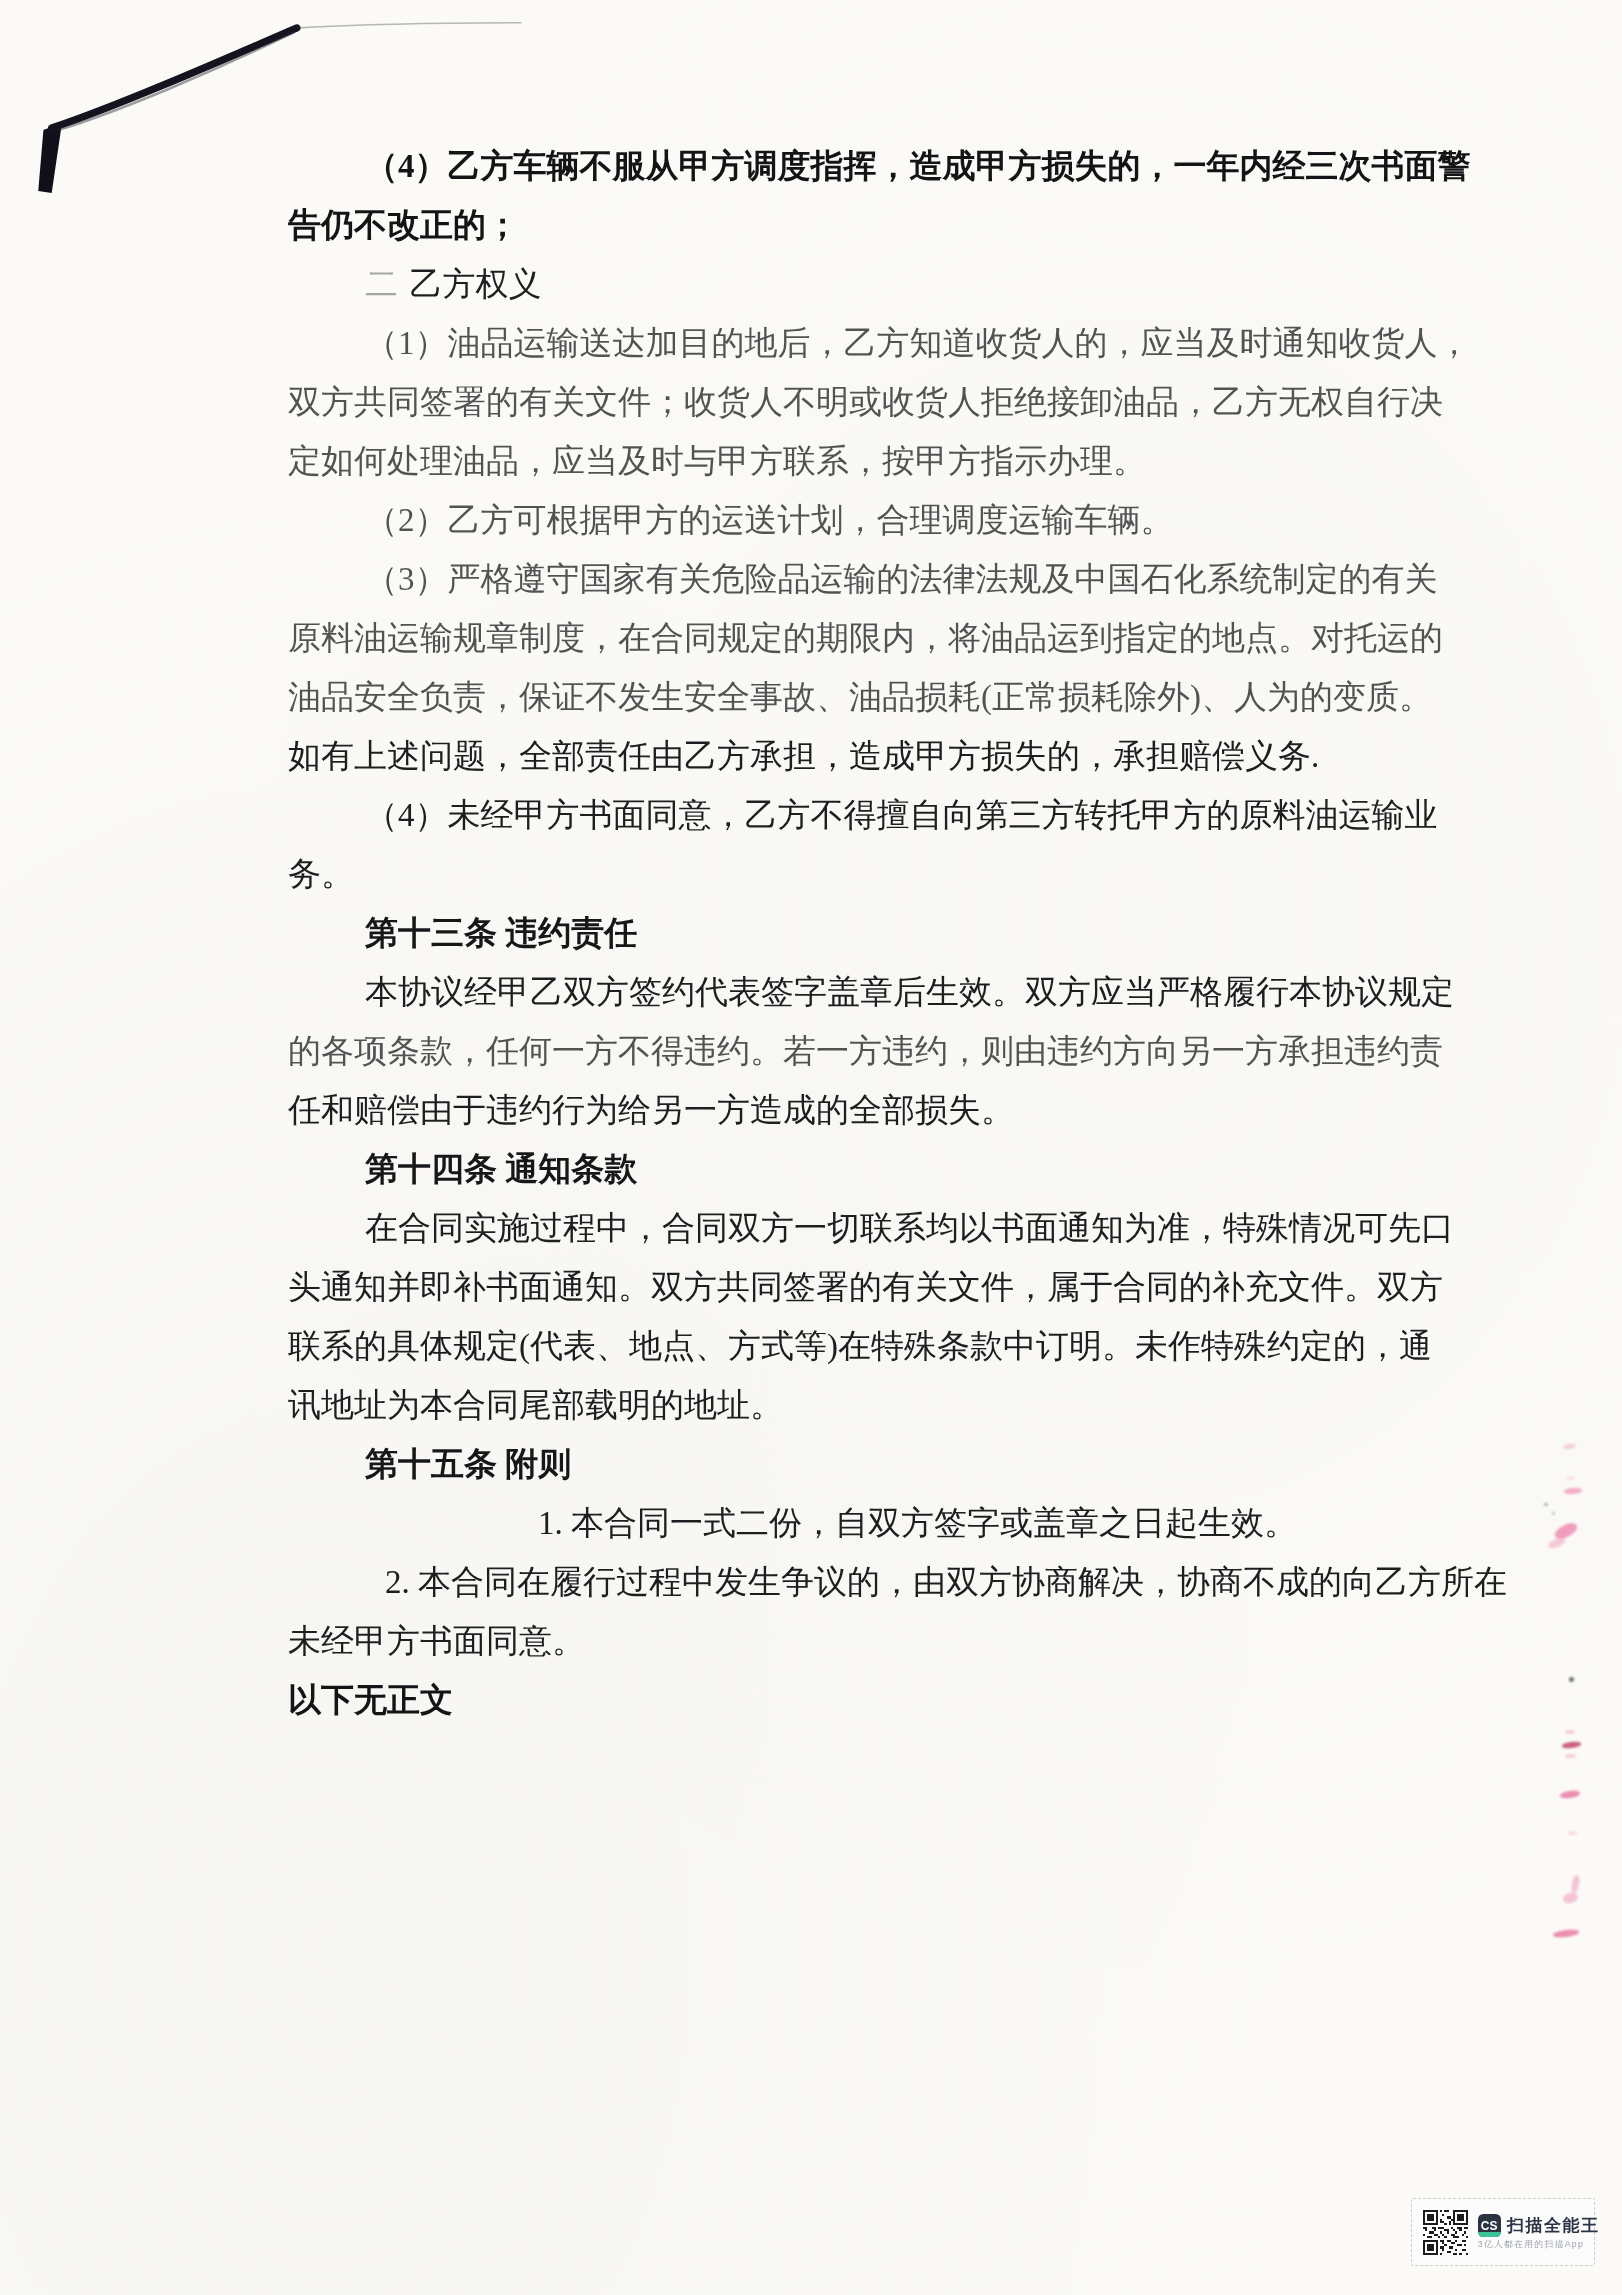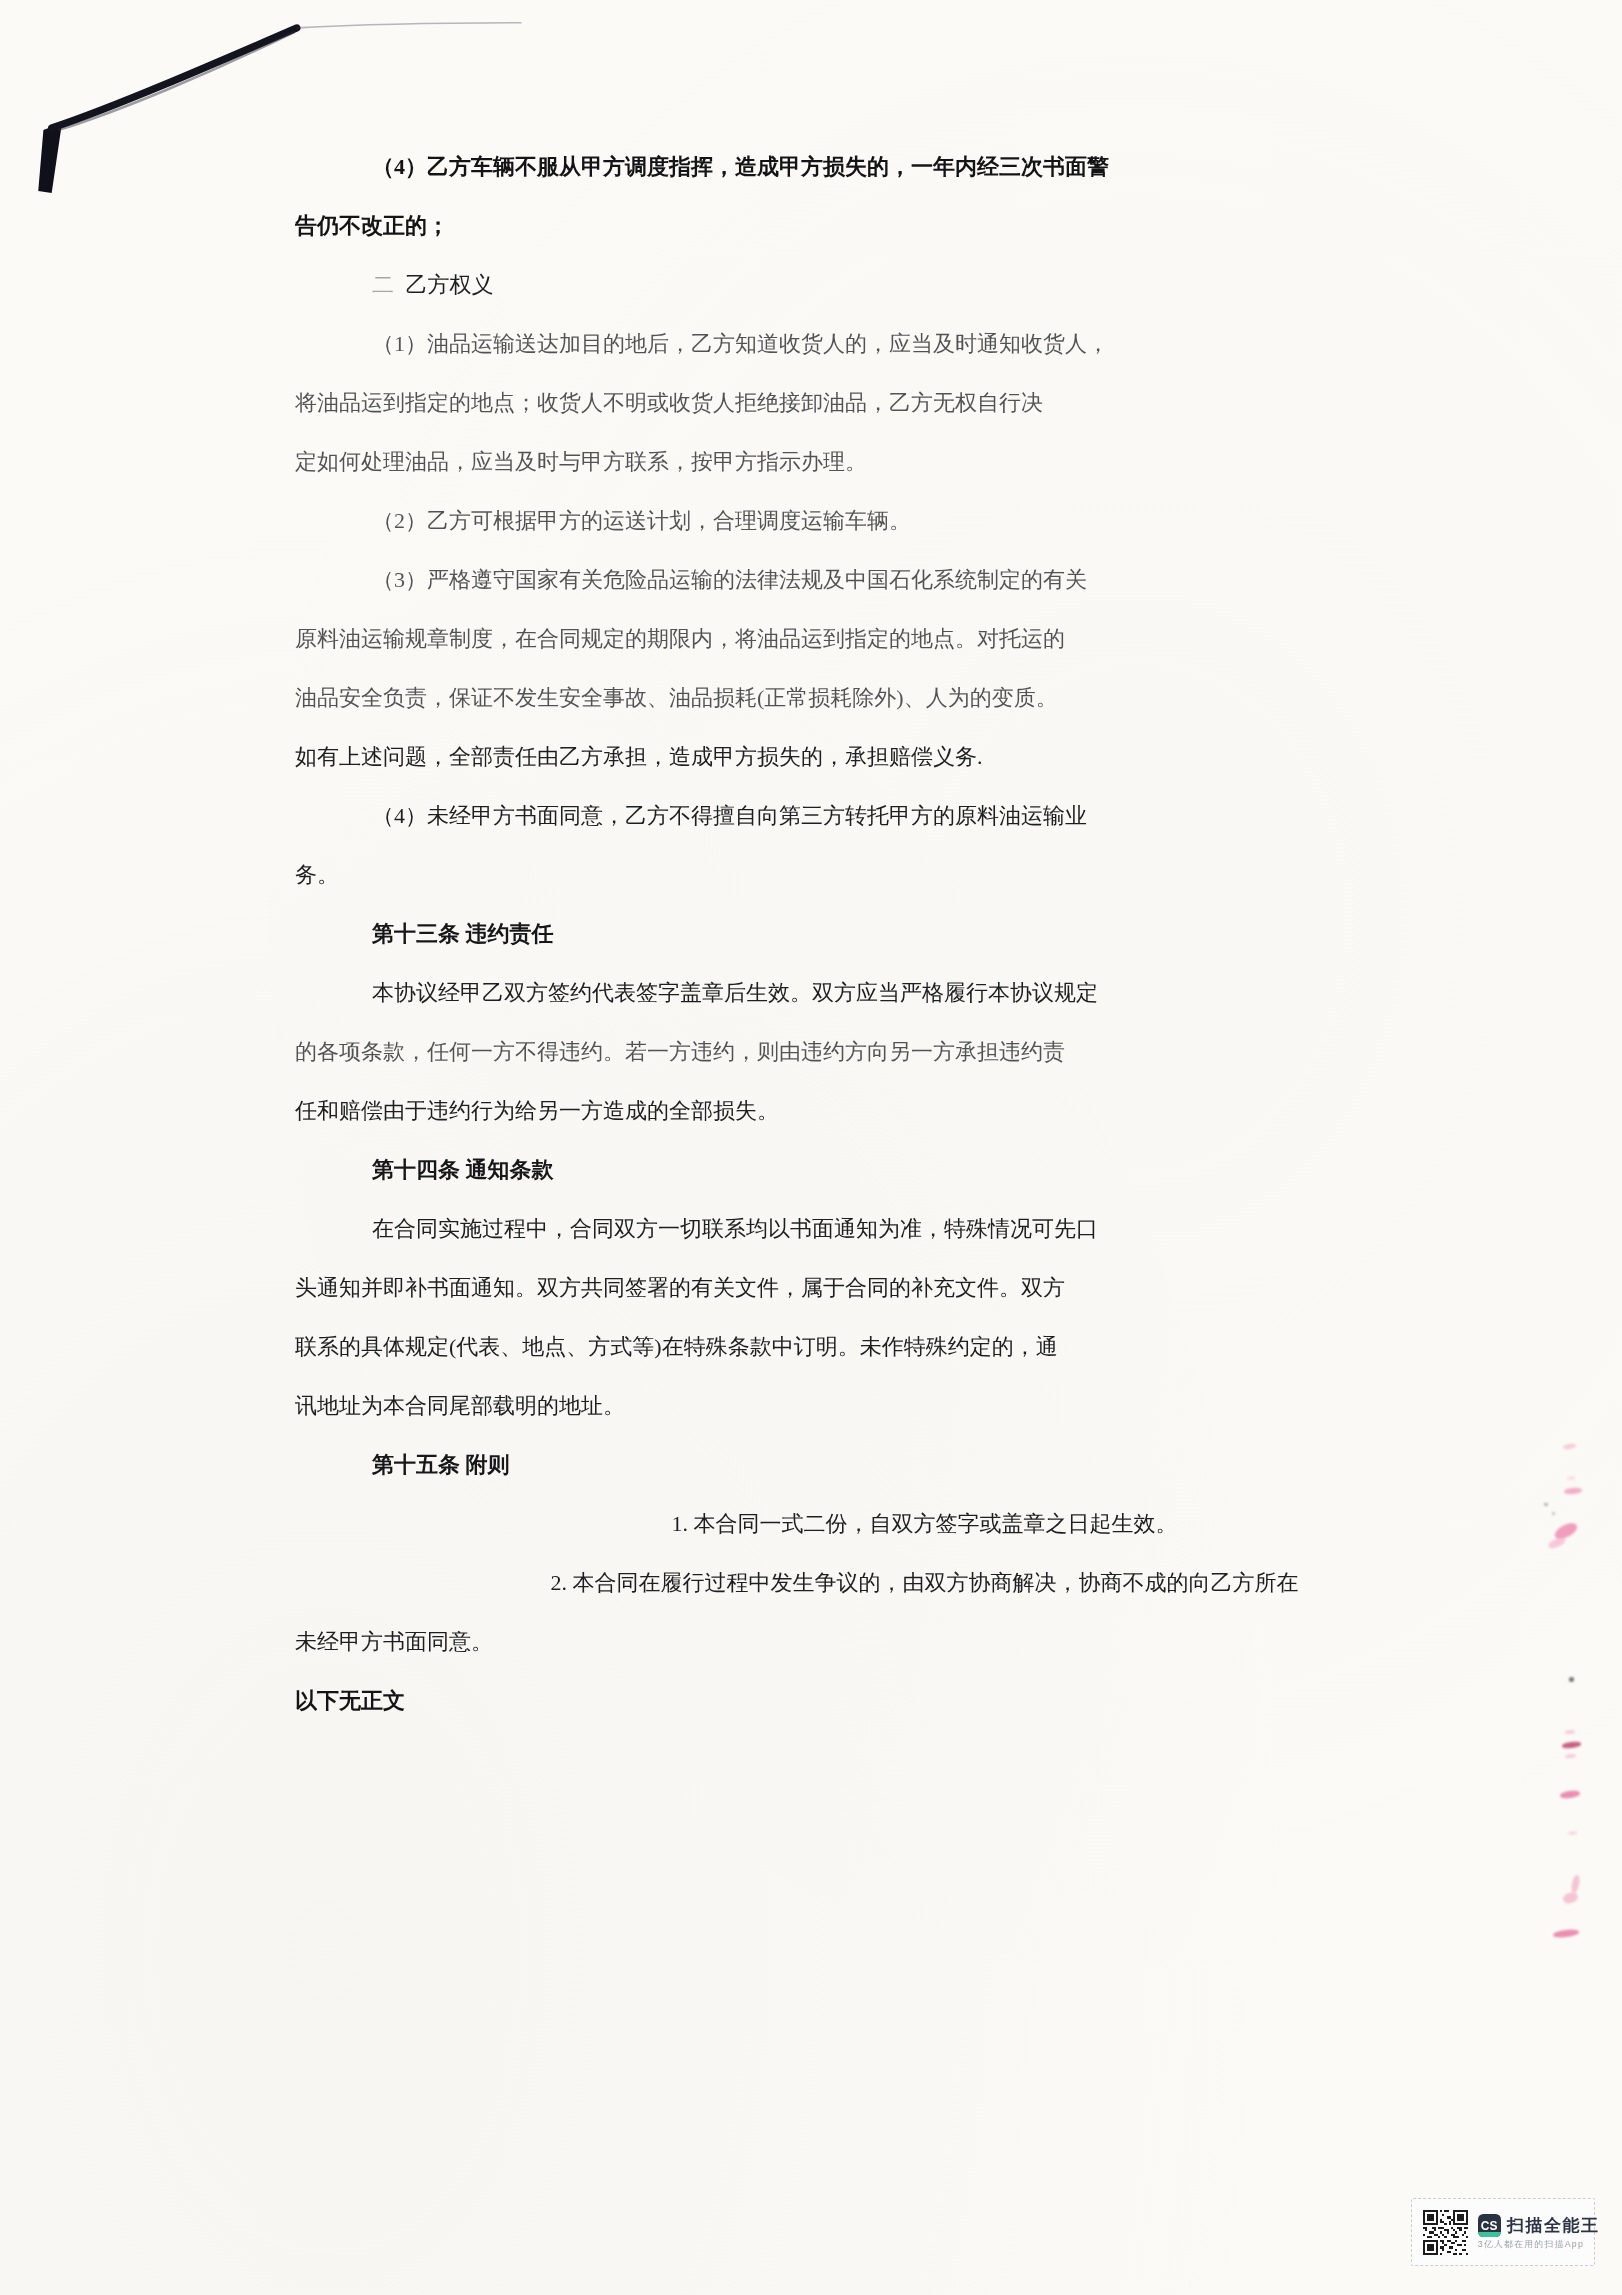--- a/index.html
+++ b/index.html
@@ -10,22 +10,22 @@
   }
   .sheet{
     position:relative;width:1622px;height:2295px;overflow:hidden;
     background:
       radial-gradient(ellipse at 20% 85%, rgba(120,120,120,0.035), transparent 55%),
       radial-gradient(ellipse at 70% 40%, rgba(140,140,140,0.02), transparent 60%),
       #fbfaf7;
   }
   
   .textblock{
-    position:absolute;left:295px;top:137px;width:1162px;
-    font-size:22px;line-height:59px;color:#1e1e20;
+    position:absolute;left:288px;top:137px;width:1162px;
+    font-size:33px;line-height:59px;color:#1e1e20;
     filter:blur(0.4px);
   }
   .line{height:59px;white-space:nowrap;}
   .para{padding-left:77px;}
   .flush{padding-left:0;}
   .heading{padding-left:77px;font-weight:bold;color:#17171a;}
   .item{padding-left:97px;text-align:center;}
   .center{text-align:left;padding-right:72px;}
   .bold{font-weight:bold;color:#141416;}
   .light{opacity:0.76;}
@@ -69,21 +69,21 @@
     <path d="M100,248 C 220,208 400,130 575,54" stroke="#14141f" stroke-width="14" fill="none" stroke-linecap="round"></path>
     <path d="M112,252 C 230,216 410,140 570,62" stroke="#2a2a38" stroke-width="5" fill="none" opacity="0.45"></path>
     <path d="M575,54 C 700,47 860,44 1010,44" stroke="#3a3a45" stroke-width="3" fill="none" opacity="0.35"></path>
   </svg>
 
   <div class="textblock">
       <div class="line para bold">（4）乙方车辆不服从甲方调度指挥，造成甲方损失的，一年内经三次书面警</div>
       <div class="line flush bold">告仍不改正的；</div>
       <div class="line para"><span class="faint-prefix">二</span>乙方权义</div>
       <div class="line para light">（1）油品运输送达加目的地后，乙方知道收货人的，应当及时通知收货人，</div>
-      <div class="line flush light">将油品运到指定的地点；收货人不明或收货人拒绝接卸油品，乙方无权自行决</div>
+      <div class="line flush light">双方共同签署的有关文件；收货人不明或收货人拒绝接卸油品，乙方无权自行决</div>
       <div class="line flush light">定如何处理油品，应当及时与甲方联系，按甲方指示办理。</div>
       <div class="line para light">（2）乙方可根据甲方的运送计划，合理调度运输车辆。</div>
       <div class="line para light">（3）严格遵守国家有关危险品运输的法律法规及中国石化系统制定的有关</div>
       <div class="line flush light">原料油运输规章制度，在合同规定的期限内，将油品运到指定的地点。对托运的</div>
       <div class="line flush light">油品安全负责，保证不发生安全事故、油品损耗(正常损耗除外)、人为的变质。</div>
       <div class="line flush">如有上述问题，全部责任由乙方承担，造成甲方损失的，承担赔偿义务.</div>
       <div class="line para">（4）未经甲方书面同意，乙方不得擅自向第三方转托甲方的原料油运输业</div>
       <div class="line flush">务。</div>
       <div class="line heading">第十三条 违约责任</div>
       <div class="line para">本协议经甲乙双方签约代表签字盖章后生效。双方应当严格履行本协议规定</div>

